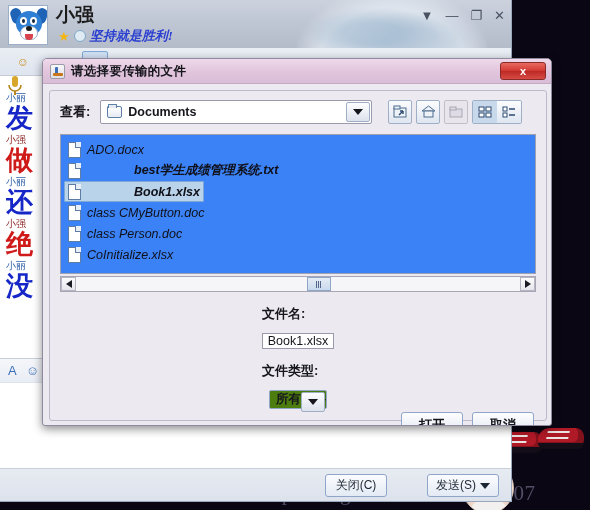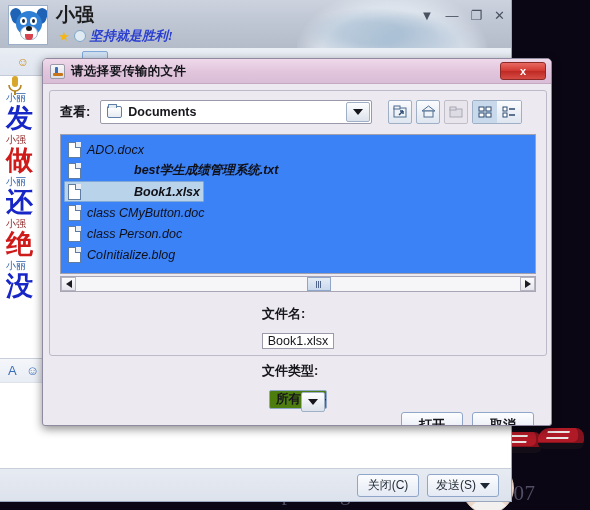--- a/index.html
+++ b/index.html
@@ -257,20 +257,21 @@
   }
   .qq-act-btn {
     min-width: 62px; height: 23px;
     border: 1px solid #8fa6c8;
     border-radius: 3px;
     background: linear-gradient(180deg,#fbfcfe,#e4eaf4);
     font-size: 12px; color: #1d2733;
     display: flex; align-items: center; justify-content: center;
     padding: 0 8px;
     gap: 4px;
+    margin-left: 32px;
   }
 
   
   #dialog {
     position: absolute;
     left: 42px; top: 58px;
     width: 510px; height: 368px;
     background: #eceaf0;
     border: 1px solid #8f8aa0;
     border-radius: 5px 5px 3px 3px;
@@ -312,21 +313,21 @@
     width: 46px; height: 18px;
     border-radius: 3px;
     border: 1px solid #8b2b28;
     background: linear-gradient(180deg,#e86a63 0%,#d23a33 48%,#bf2a25 52%,#d64b45 100%);
     color: #ffffff; font-size: 11px; font-weight: bold;
     display: flex; align-items: center; justify-content: center;
   }
 
   #dlg-content {
     position: absolute; left: 6px; top: 31px;
-    width: 498px; height: 266px;
+    width: 498px; height: 331px;
     background: #eceaf0;
     border: 1px solid #bdb9c8;
     border-radius: 3px;
     padding: 9px 10px;
   }
 
   .row-lookin {
     display: flex; align-items: center; gap: 10px;
     margin-bottom: 10px;
   }
@@ -700,21 +701,21 @@
           <div class="file-item">
             <span class="doc-ic"></span>
             <span class="file-name">class CMyButton.doc</span>
           </div>
           <div class="file-item">
             <span class="doc-ic"></span>
             <span class="file-name">class Person.doc</span>
           </div>
           <div class="file-item">
             <span class="doc-ic"></span>
-            <span class="file-name">CoInitialize.blog</span>
+            <span class="file-name">CoInitialize.xlsx</span>
           </div>
         </div>
       </div>
 
       <div id="hscroll">
         <div class="sc-arrow">
             <span class="tri-l"></span>
           </div>
         <div class="sc-track">
           <div class="sc-thumb">

